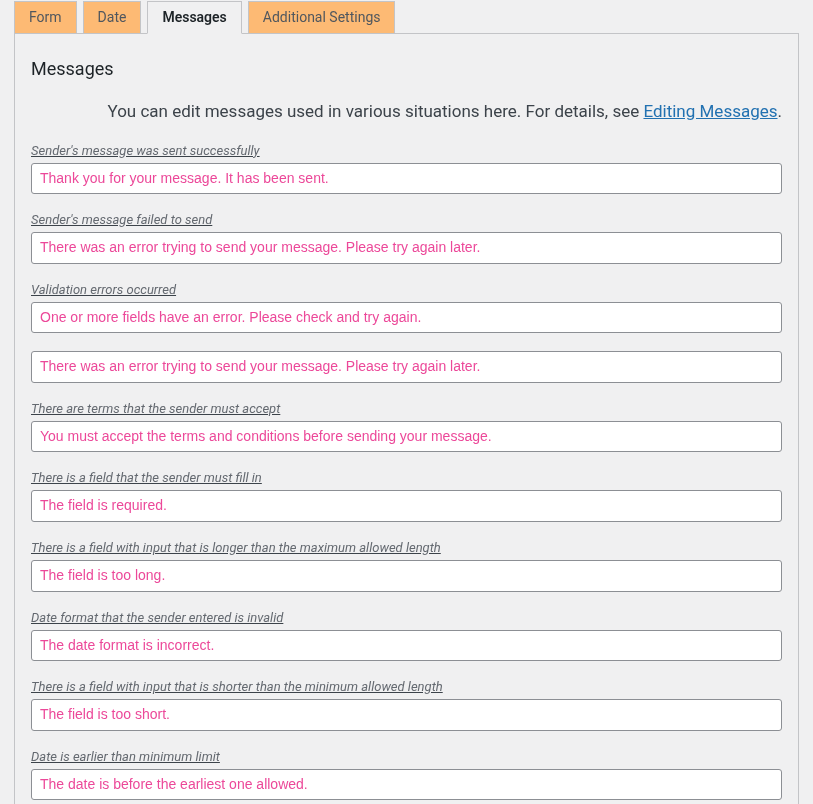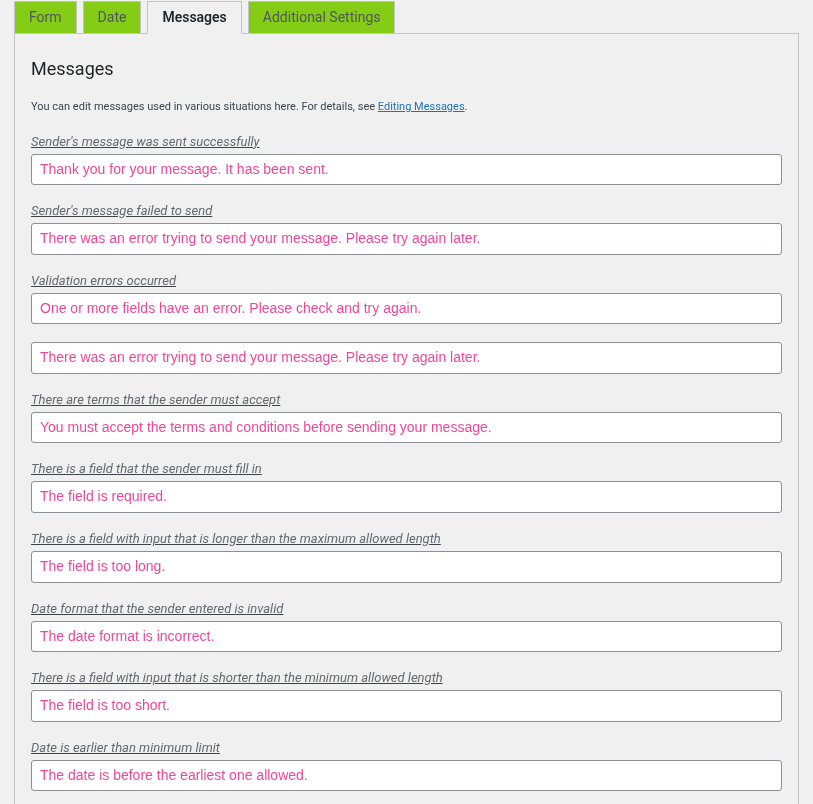--- a/index.html
+++ b/index.html
@@ -20,21 +20,21 @@
       padding: 0;
     }
     .tabs {
       display: flex;
       padding-left: 14px;
       margin-bottom: 0;
       position: relative;
       z-index: 2;
     }
     .tab {
-      background: #84cc16;
+      background: #fdba74;
       border: 1px solid #c3c4c7;
       padding: 7px 14px 8px;
       margin-right: 6px;
       font-size: 14px;
       color: #50575e;
       cursor: pointer;
       border-bottom: 1px solid #c3c4c7;
       position: relative;
       top: 1px;
     }
@@ -51,24 +51,25 @@
       padding: 24px 16px 16px 16px;
       position: relative;
     }
     .panel-title {
       font-size: 18px;
       font-weight: 400;
       color: #1d2327;
       margin-bottom: 20px;
     }
     .intro {
-      font-size: 11px;
+      font-size: 17px;
       color: #3c434a;
       margin-bottom: 18px;
       line-height: 1.5;
+      text-align: right;
     }
     .intro a {
       color: #2271b1;
       text-decoration: underline;
     }
     .field-group {
       margin-bottom: 18px;
       text-decoration: underline;
     }
     .field-label {

